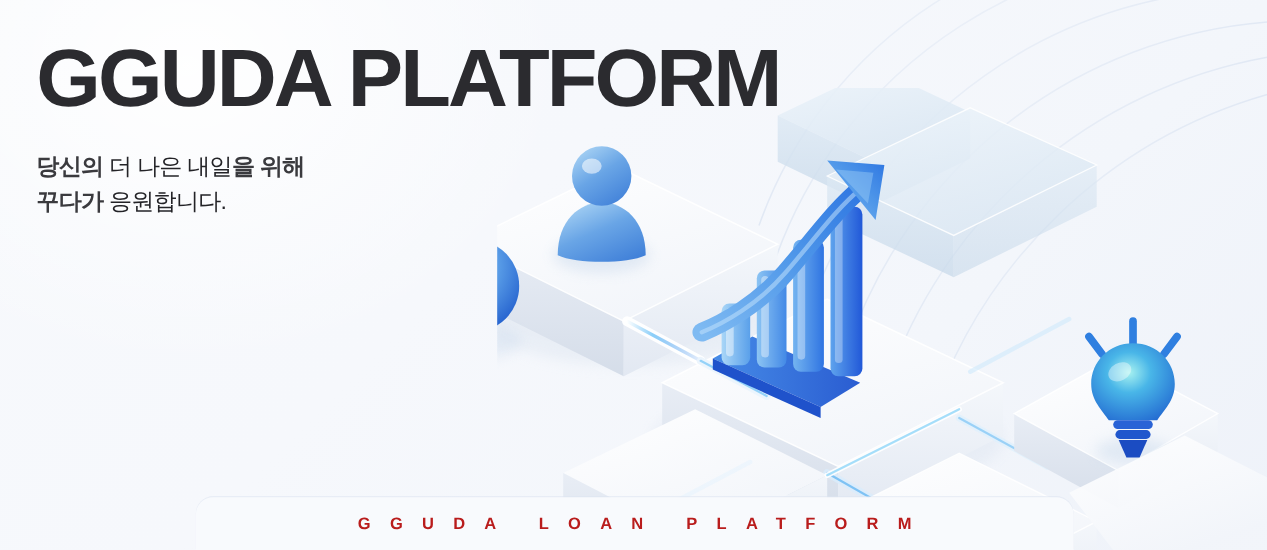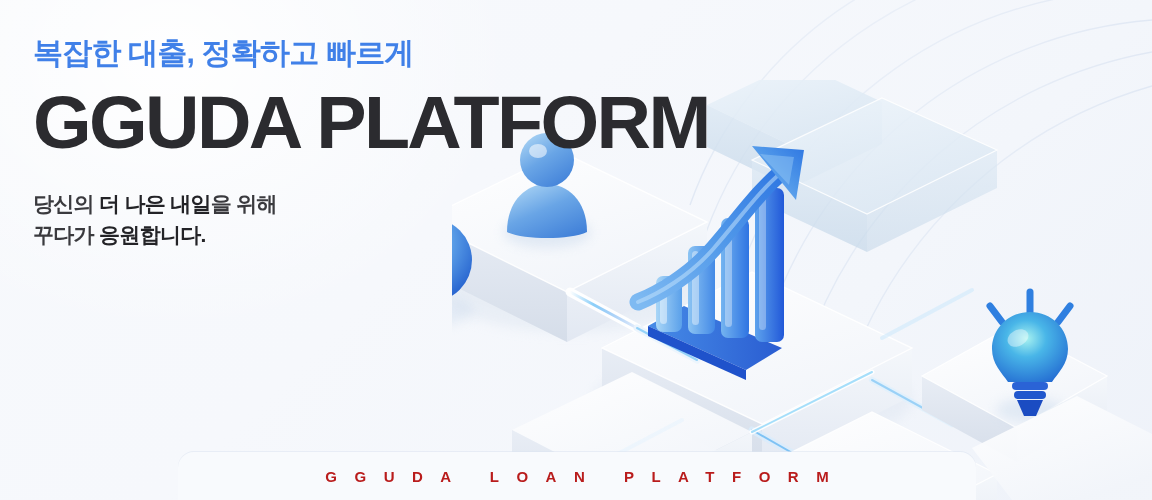--- a/index.html
+++ b/index.html
@@ -64,21 +64,21 @@
   }
   .subtitle {
     font-size: 21px;
     line-height: 1.52;
     color: #3a3a3e;
     letter-spacing: -0.7px;
     margin: 0;
   }
   .subtitle .ln { display: block; white-space: nowrap; }
   .subtitle .w-reg { font-weight: 700; }
-  .subtitle .w-bold { font-weight: 700; color: #232327; }
+  .subtitle .w-bold { font-weight: 400; color: #232327; }
 
   
   .illus {
     position: absolute;
     right: 0;
     bottom: 0;
     width: 700px;
     height: 420px;
     z-index: 4;
   }
@@ -126,21 +126,20 @@
       <path d="M1152,-40 A 420 420 0 0 0 700,250"></path>
       <path d="M1152,-10 A 430 430 0 0 0 735,285"></path>
       <path d="M1152,20 A 440 440 0 0 0 770,318"></path>
       <path d="M1152,52 A 450 450 0 0 0 806,350"></path>
       <path d="M1152,86 A 455 455 0 0 0 845,382"></path>
       <path d="M1100,-60 A 400 400 0 0 0 690,205"></path>
     </g>
   </svg>
 
   <div class="text-col">
-    <p class="tagline">복잡한 대출, 정확하고 빠르게</p>
     <h1 class="headline">GGUDA PLATFORM</h1>
     <div class="subtitle">
       <span class="ln">
         <span class="w-reg">당신의 </span><span class="w-bold">더 나은 내일</span><span class="w-reg">을 위해</span>
       </span>
       <span class="ln">
         <span class="w-reg">꾸다가 </span><span class="w-bold">응원합니다.</span>
       </span>
     </div>
   </div>

